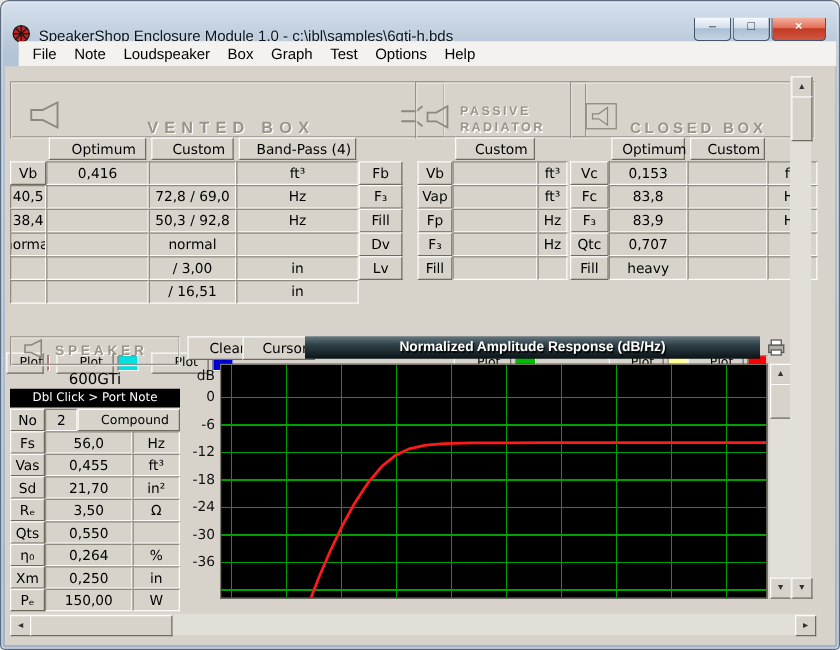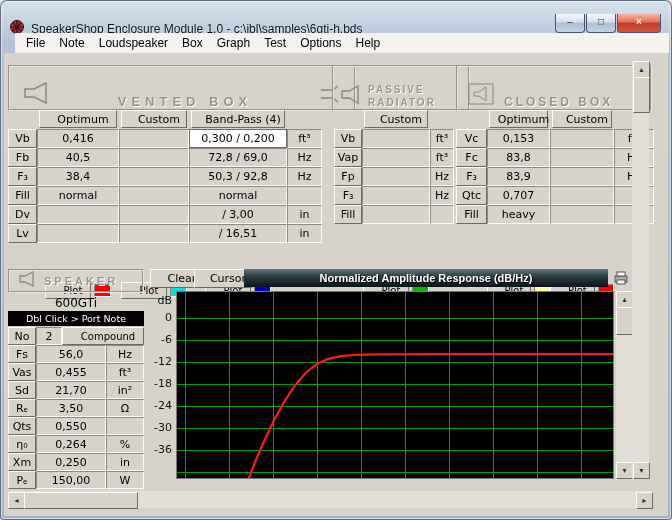--- a/index.html
+++ b/index.html
@@ -118,21 +118,20 @@
     <div class="grid" id="grid-vented">
       <div class="cell pad"></div>
       <div class="btn raised colbtn">Optimum</div>
       <div class="btn raised colbtn">Custom</div>
       <div class="btn raised colbtn">Band-Pass (4)</div>
       <div class="cell pad"></div>
 
       <div class="cell raised">Vb</div>
       <div class="cell sunken">0,416</div>
       <div class="cell sunken"></div>
-      <div class="cell white">0,300 / 0,200</div>
       <div class="cell sunken">ft³</div>
 
       <div class="cell raised">Fb</div>
       <div class="cell sunken">40,5</div>
       <div class="cell sunken"></div>
       <div class="cell sunken">72,8 / 69,0</div>
       <div class="cell sunken">Hz</div>
 
       <div class="cell raised">F₃</div>
       <div class="cell sunken">38,4</div>

